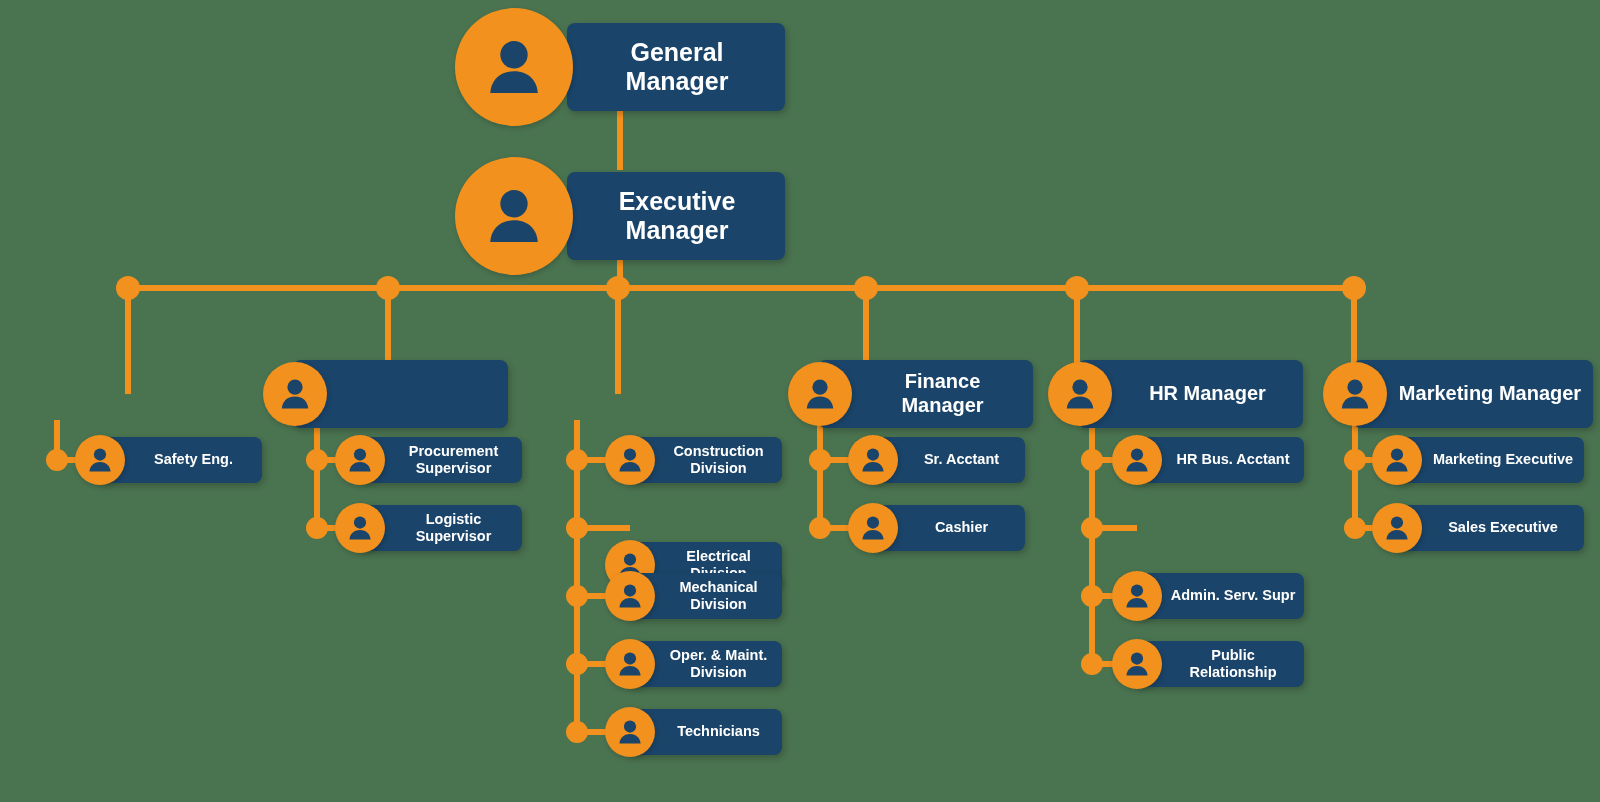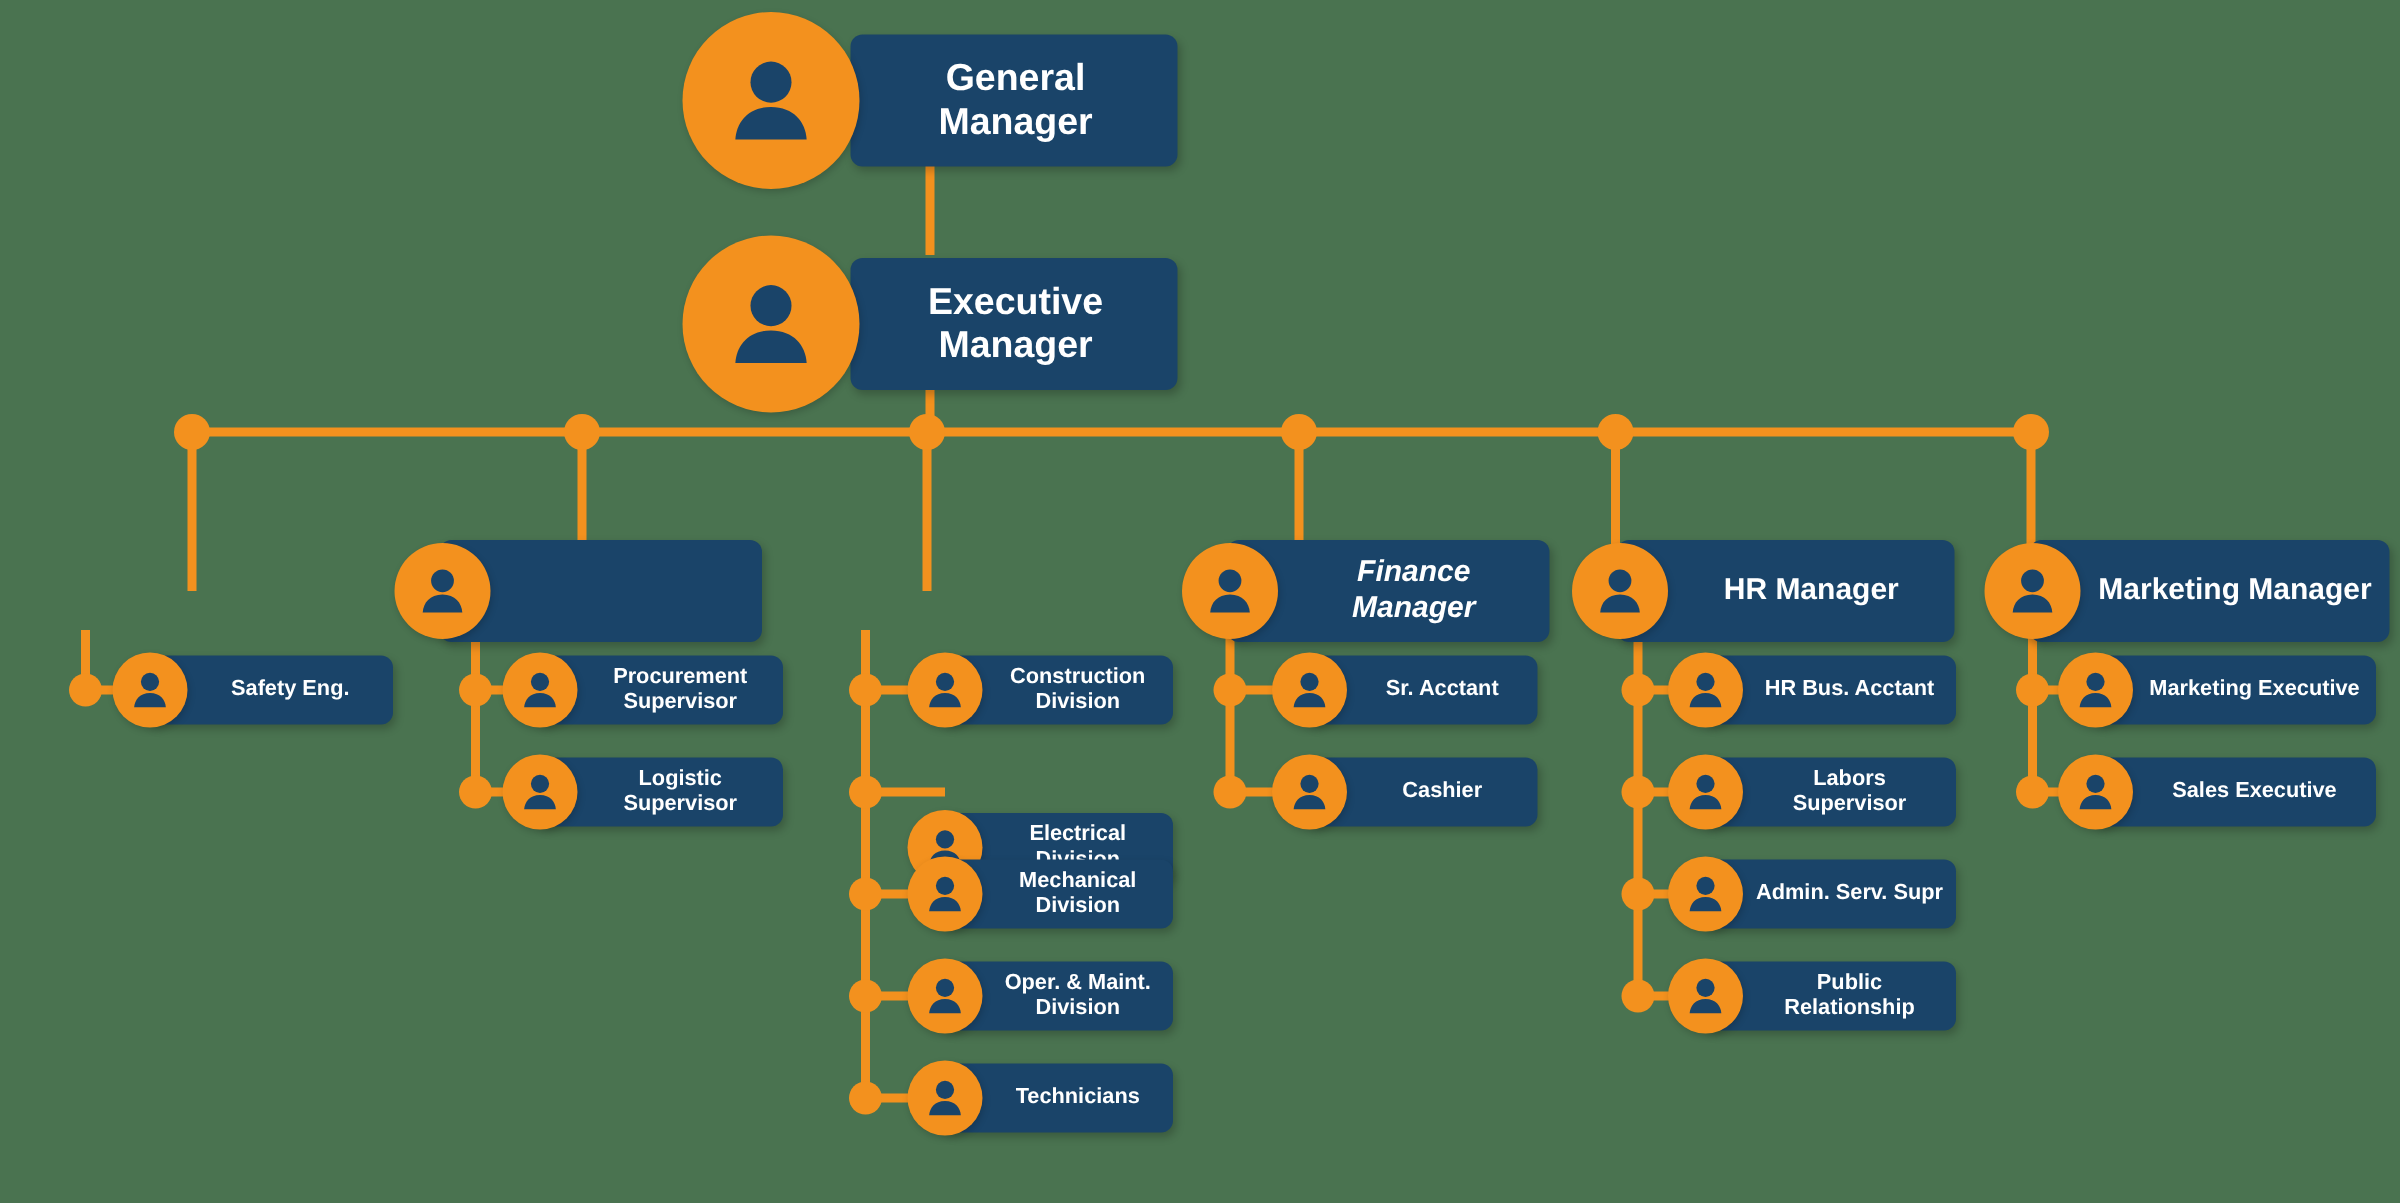--- a/index.html
+++ b/index.html
@@ -240,21 +240,21 @@
       <div class="avatar" style="width: 50px; height: 50px;">
         <svg width="32" height="32" viewBox="0 0 100 100" aria-hidden="true">
           <circle cx="50" cy="33" r="19" fill="#1a4469"></circle>
           <path d="M50 56 C29 56 18 70 17 86 L83 86 C82 70 71 56 50 56 Z" fill="#1a4469"></path>
         </svg>
       </div>
       <div class="label">Technicians</div>
     </div>
     <div class="dot big" style="left: 854px; top: 276px;"></div>
     <div class="vline" style="left: 863px; top: 288px; height: 106px;"></div>
-    <div class="node t2" style="left: 788px; top: 360px; width: 245px; height: 68px; font-style: italic;">
+    <div class="node t2" style="left: 788px; top: 360px; width: 245px; height: 68px;">
       <div class="plate" style="width: 215px; left: 30px; height: 68px; top: 0px;"></div>
       <div class="avatar" style="width: 64px; height: 64px;">
         <svg width="40" height="40" viewBox="0 0 100 100" aria-hidden="true">
           <circle cx="50" cy="33" r="19" fill="#1a4469"></circle>
           <path d="M50 56 C29 56 18 70 17 86 L83 86 C82 70 71 56 50 56 Z" fill="#1a4469"></path>
         </svg>
       </div>
       <div class="label">Finance Manager</div>
     </div>
     <div class="vline" style="left: 817px; top: 420px; height: 108px;"></div>
@@ -302,30 +302,20 @@
       <div class="avatar" style="width: 50px; height: 50px;">
         <svg width="32" height="32" viewBox="0 0 100 100" aria-hidden="true">
           <circle cx="50" cy="33" r="19" fill="#1a4469"></circle>
           <path d="M50 56 C29 56 18 70 17 86 L83 86 C82 70 71 56 50 56 Z" fill="#1a4469"></path>
         </svg>
       </div>
       <div class="label">HR Bus. Acctant</div>
     </div>
     <div class="dot small" style="left: 1081px; top: 517px;"></div>
     <div class="hline" style="left: 1092px; top: 525px; width: 45px;"></div>
-    <div class="node t3" style="left: 1112px; top: 503px; width: 192px; height: 50px;">
-      <div class="plate" style="width: 170px; left: 22px; height: 46px; top: 2px;"></div>
-      <div class="avatar" style="width: 50px; height: 50px;">
-        <svg width="32" height="32" viewBox="0 0 100 100" aria-hidden="true">
-          <circle cx="50" cy="33" r="19" fill="#1a4469"></circle>
-          <path d="M50 56 C29 56 18 70 17 86 L83 86 C82 70 71 56 50 56 Z" fill="#1a4469"></path>
-        </svg>
-      </div>
-      <div class="label">Labors Supervisor</div>
-    </div>
     <div class="dot small" style="left: 1081px; top: 585px;"></div>
     <div class="hline" style="left: 1092px; top: 593px; width: 45px;"></div>
     <div class="node t3" style="left: 1112px; top: 571px; width: 192px; height: 50px;">
       <div class="plate" style="width: 170px; left: 22px; height: 46px; top: 2px;"></div>
       <div class="avatar" style="width: 50px; height: 50px;">
         <svg width="32" height="32" viewBox="0 0 100 100" aria-hidden="true">
           <circle cx="50" cy="33" r="19" fill="#1a4469"></circle>
           <path d="M50 56 C29 56 18 70 17 86 L83 86 C82 70 71 56 50 56 Z" fill="#1a4469"></path>
         </svg>
       </div>

